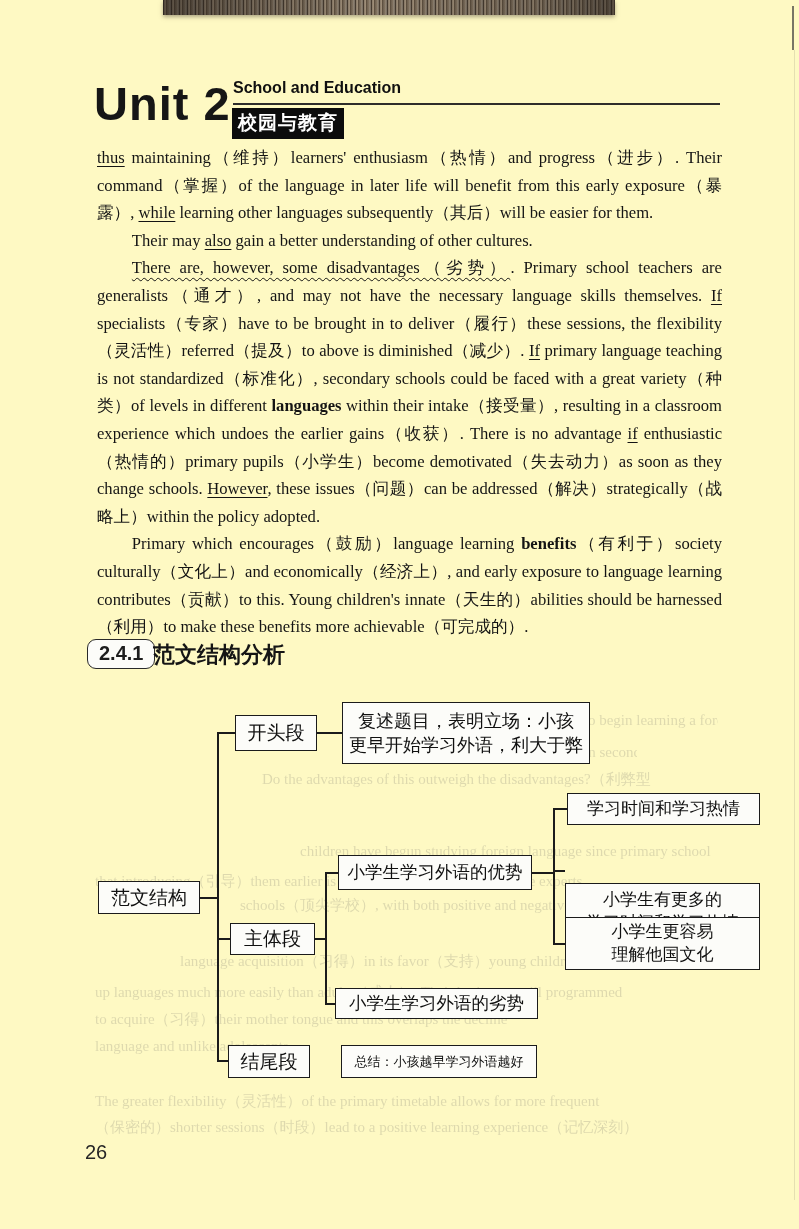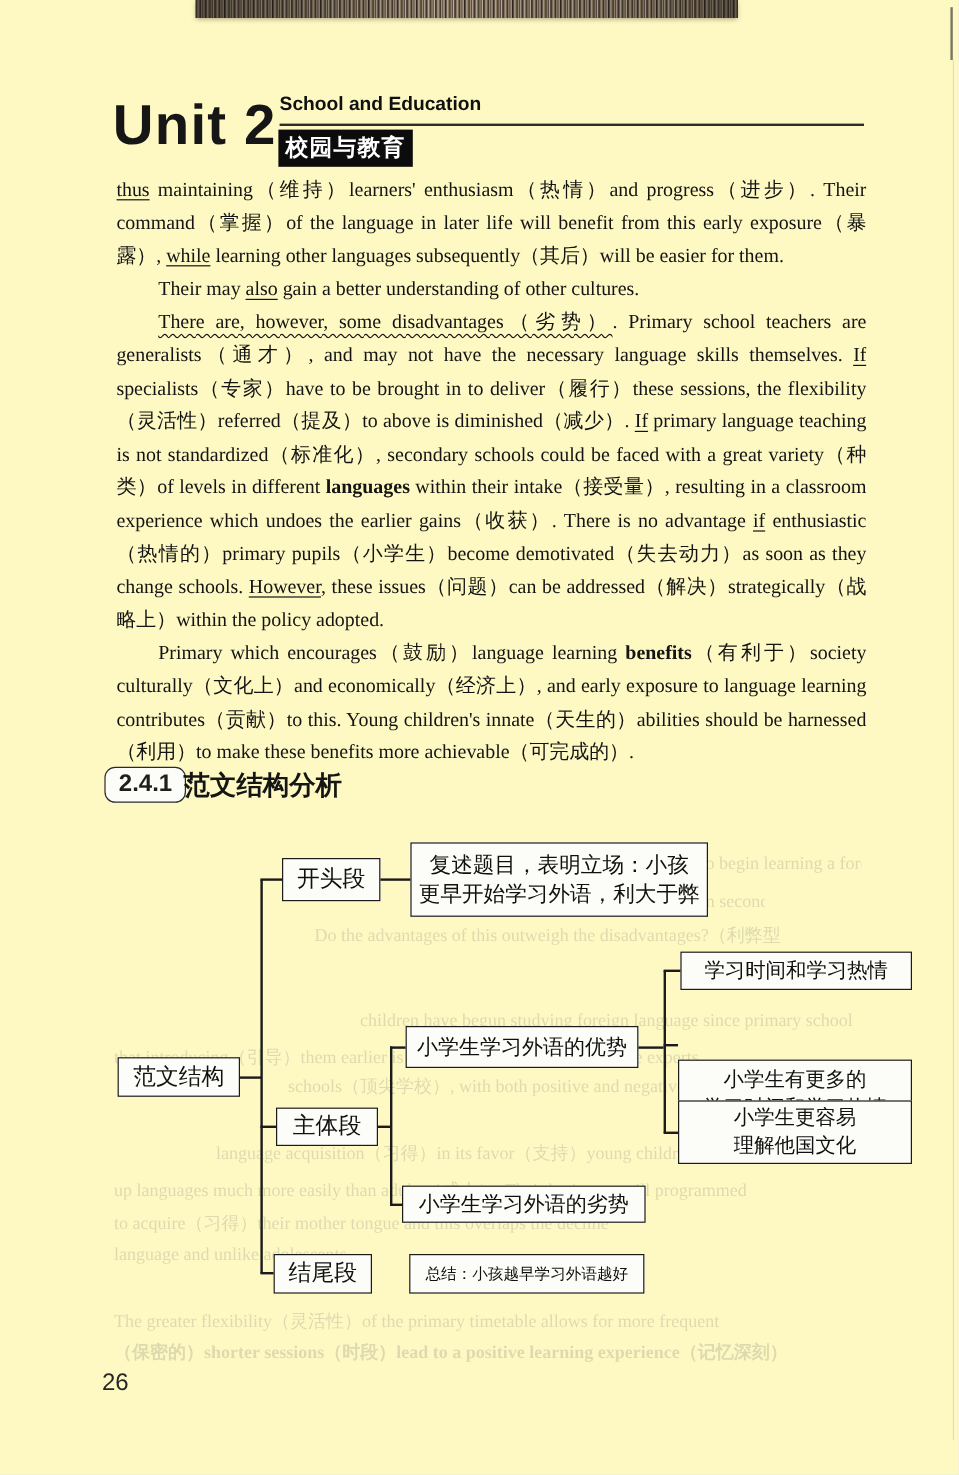--- a/index.html
+++ b/index.html
@@ -118,17 +118,17 @@
       <div class="ghost" style="left: 437px; top: 744px; width: 200px;">primary school rather than secondary school.</div>
       <div class="ghost" style="left: 262px; top: 770px; width: 390px;">Do the advantages of this outweigh the disadvantages?（利弊型 题型）</div>
       <div class="ghost" style="left: 300px; top: 843px; width: 460px;">children have begun studying foreign language since primary school</div>
       <div class="ghost" style="left: 95px; top: 872px; width: 660px;">that introducing（引导）them earlier is recommended（推荐）by some experts</div>
       <div class="ghost" style="left: 240px; top: 896px; width: 480px;">schools（顶尖学校）, with both positive and negative</div>
       <div class="ghost" style="left: 180px; top: 952px; width: 560px;">language acquisition（习得）in its favor（支持）young children pick</div>
       <div class="ghost" style="left: 95px; top: 983px; width: 660px;">up languages much more easily than adults（成人）. Their brains are still programmed</div>
       <div class="ghost" style="left: 95px; top: 1010px; width: 600px;">to acquire（习得）their mother tongue and this overlaps the decline</div>
       <div class="ghost" style="left: 95px; top: 1038px; width: 300px;">language and unlike adolescents</div>
       <div class="ghost" style="left: 95px; top: 1092px; width: 660px;">The greater flexibility（灵活性）of the primary timetable allows for more frequent</div>
-      <div class="ghost" style="left: 95px; top: 1118px; width: 660px; font-weight: bold;">（保密的）shorter sessions（时段）lead to a positive learning experience（记忆深刻）</div>
+      <div class="ghost" style="left: 95px; top: 1118px; width: 660px;">（保密的）shorter sessions（时段）lead to a positive learning experience（记忆深刻）</div>
     </div>
 
   <div id="page-number">26</div>
 </div>
 
 </body></html>

